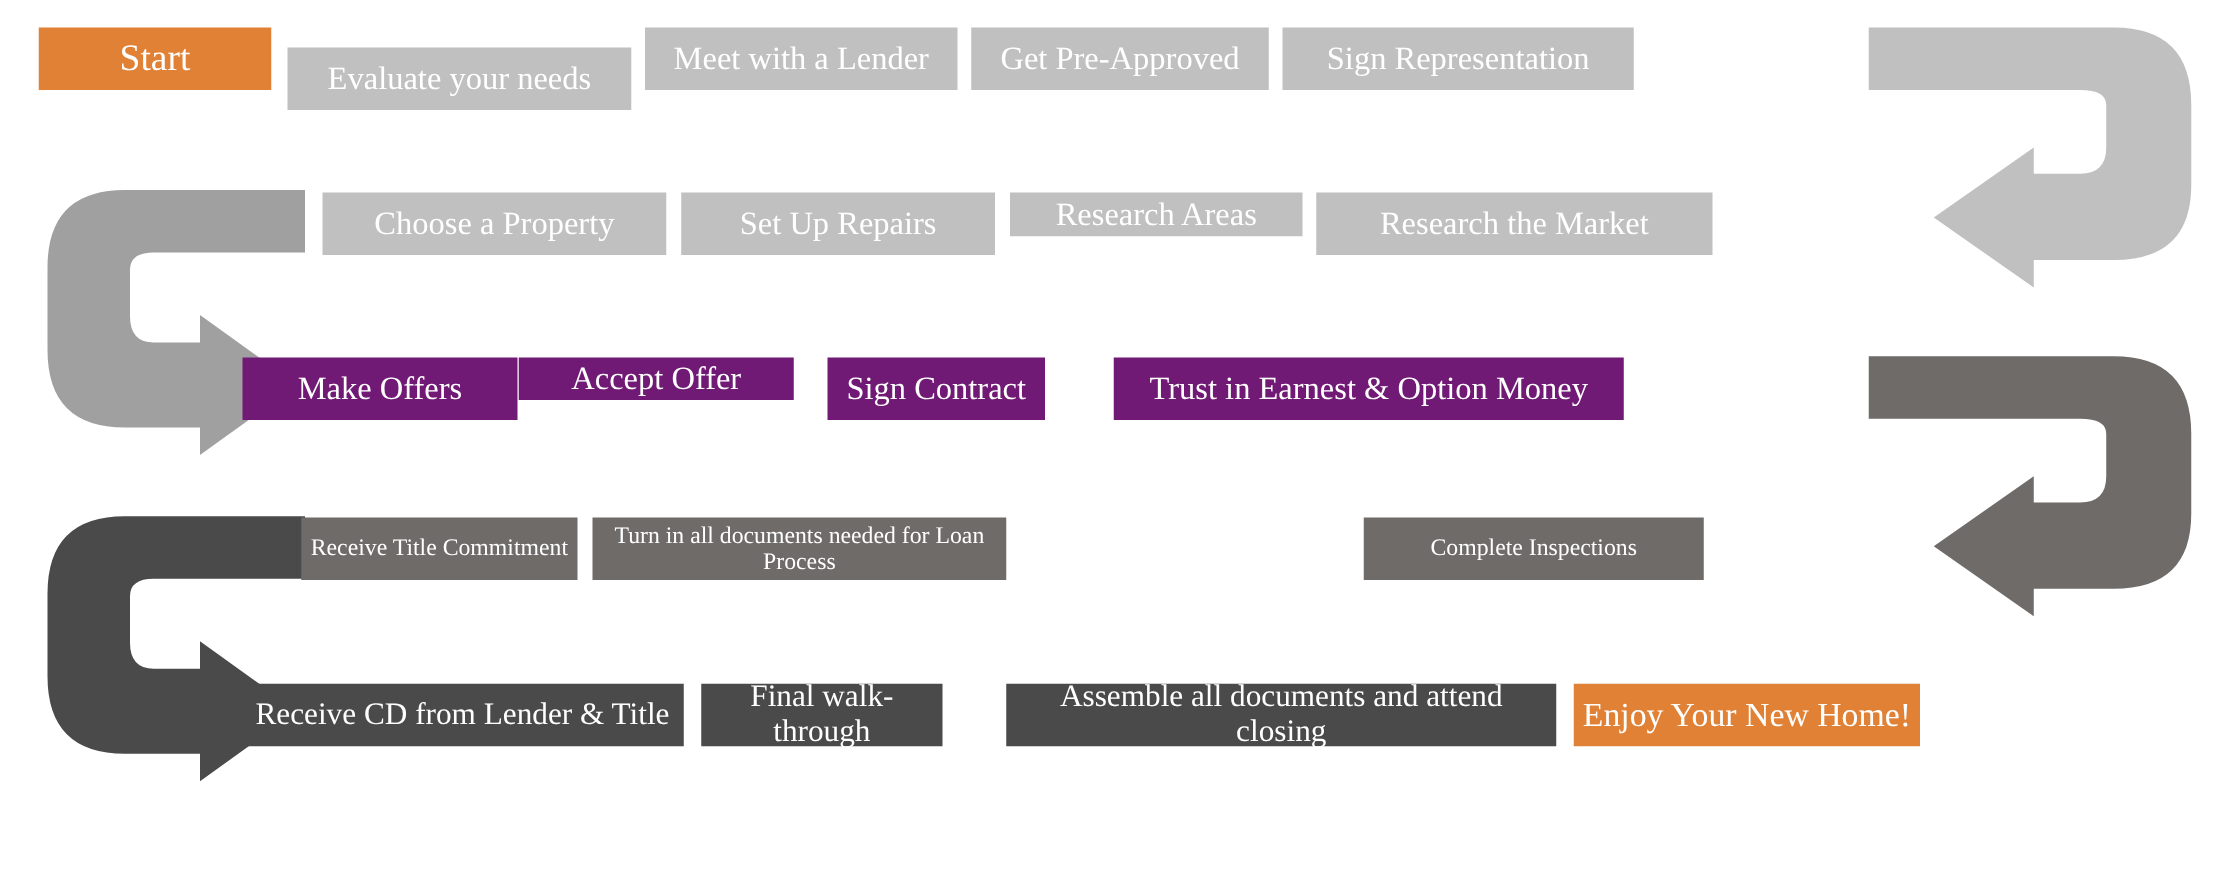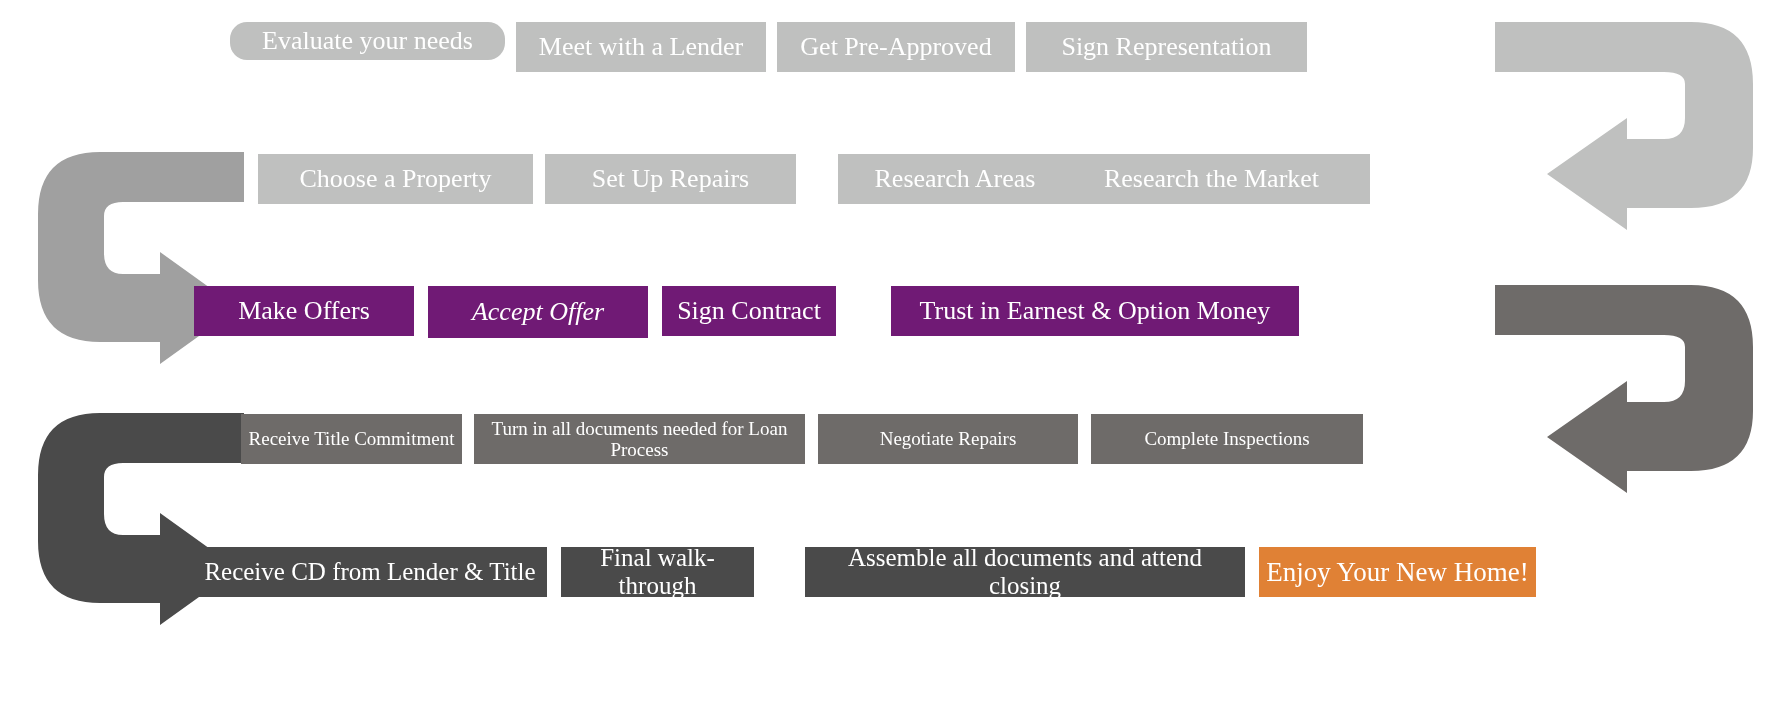--- a/index.html
+++ b/index.html
@@ -50,48 +50,48 @@
   </div>
 
   <div class="connector" style="left:38px;top:413px;width:230px;height:212px;">
     <svg width="230" height="212" viewBox="0 0 230 212">
       <path d="M 206,0 L 62,0 Q 0,0 0,62 L 0,128 Q 0,190 62,190 L 122,190
                L 122,212 L 200,156 L 122,100 L 122,122 L 85,122 Q 66,122 66,101
                L 66,64 Q 66,50 85,50 L 206,50 Z" fill="#4a4a4a"></path>
     </svg>
   </div>
 
+  <div class="box start" style="left:31px;top:22px;width:186px;height:50px;">Start</div>
 
-  <div class="box r1" style="left:230px;top:22px;width:275px;height:38px;border-radius:17px;">Evaluate your needs</div>
+  <div class="box r1" style="left:230px;top:38px;width:275px;height:50px;">Evaluate your needs</div>
 
   <div class="box r1" style="left:516px;top:22px;width:250px;height:50px;">Meet with a Lender</div>
 
   <div class="box r1" style="left:777px;top:22px;width:238px;height:50px;">Get Pre-Approved</div>
 
   <div class="box r1" style="left:1026px;top:22px;width:281px;height:50px;">Sign Representation</div>
 
   <div class="box r2" style="left:1053px;top:154px;width:317px;height:50px;">Research the Market</div>
 
-  <div class="box r2" style="left:808px;top:154px;width:234px;height:50px;margin-left:30px;">Research Areas</div>
+  <div class="box r2" style="left:808px;top:154px;width:234px;height:35px;">Research Areas</div>
 
   <div class="box r2" style="left:545px;top:154px;width:251px;height:50px;">Set Up Repairs</div>
 
   <div class="box r2" style="left:258px;top:154px;width:275px;height:50px;">Choose a Property</div>
 
   <div class="box r3" style="left:194px;top:286px;width:220px;height:50px;">Make Offers</div>
 
-  <div class="box r3" style="left:428px;top:286px;width:220px;height:52px;font-style:italic;">Accept Offer</div>
+  <div class="box r3" style="left:415px;top:286px;width:220px;height:34px;">Accept Offer</div>
 
   <div class="box r3" style="left:662px;top:286px;width:174px;height:50px;">Sign Contract</div>
 
   <div class="box r3" style="left:891px;top:286px;width:408px;height:50px;">Trust in Earnest &amp; Option Money</div>
 
   <div class="box r4" style="left:1091px;top:414px;width:272px;height:50px;">Complete Inspections</div>
 
-  <div class="box r4" style="left:818px;top:414px;width:260px;height:50px;">Negotiate Repairs</div>
 
   <div class="box r4" style="left:474px;top:414px;width:331px;height:50px;">Turn in all documents needed for Loan Process</div>
 
   <div class="box r4" style="left:241px;top:414px;width:221px;height:50px;">Receive Title Commitment</div>
 
   <div class="box r5" style="left:193px;top:547px;width:354px;height:50px;">Receive CD from Lender &amp; Title</div>
 
   <div class="box r5" style="left:561px;top:547px;width:193px;height:50px;">Final walk-through</div>
 
   <div class="box r5" style="left:805px;top:547px;width:440px;height:50px;">Assemble all documents and attend closing</div>

